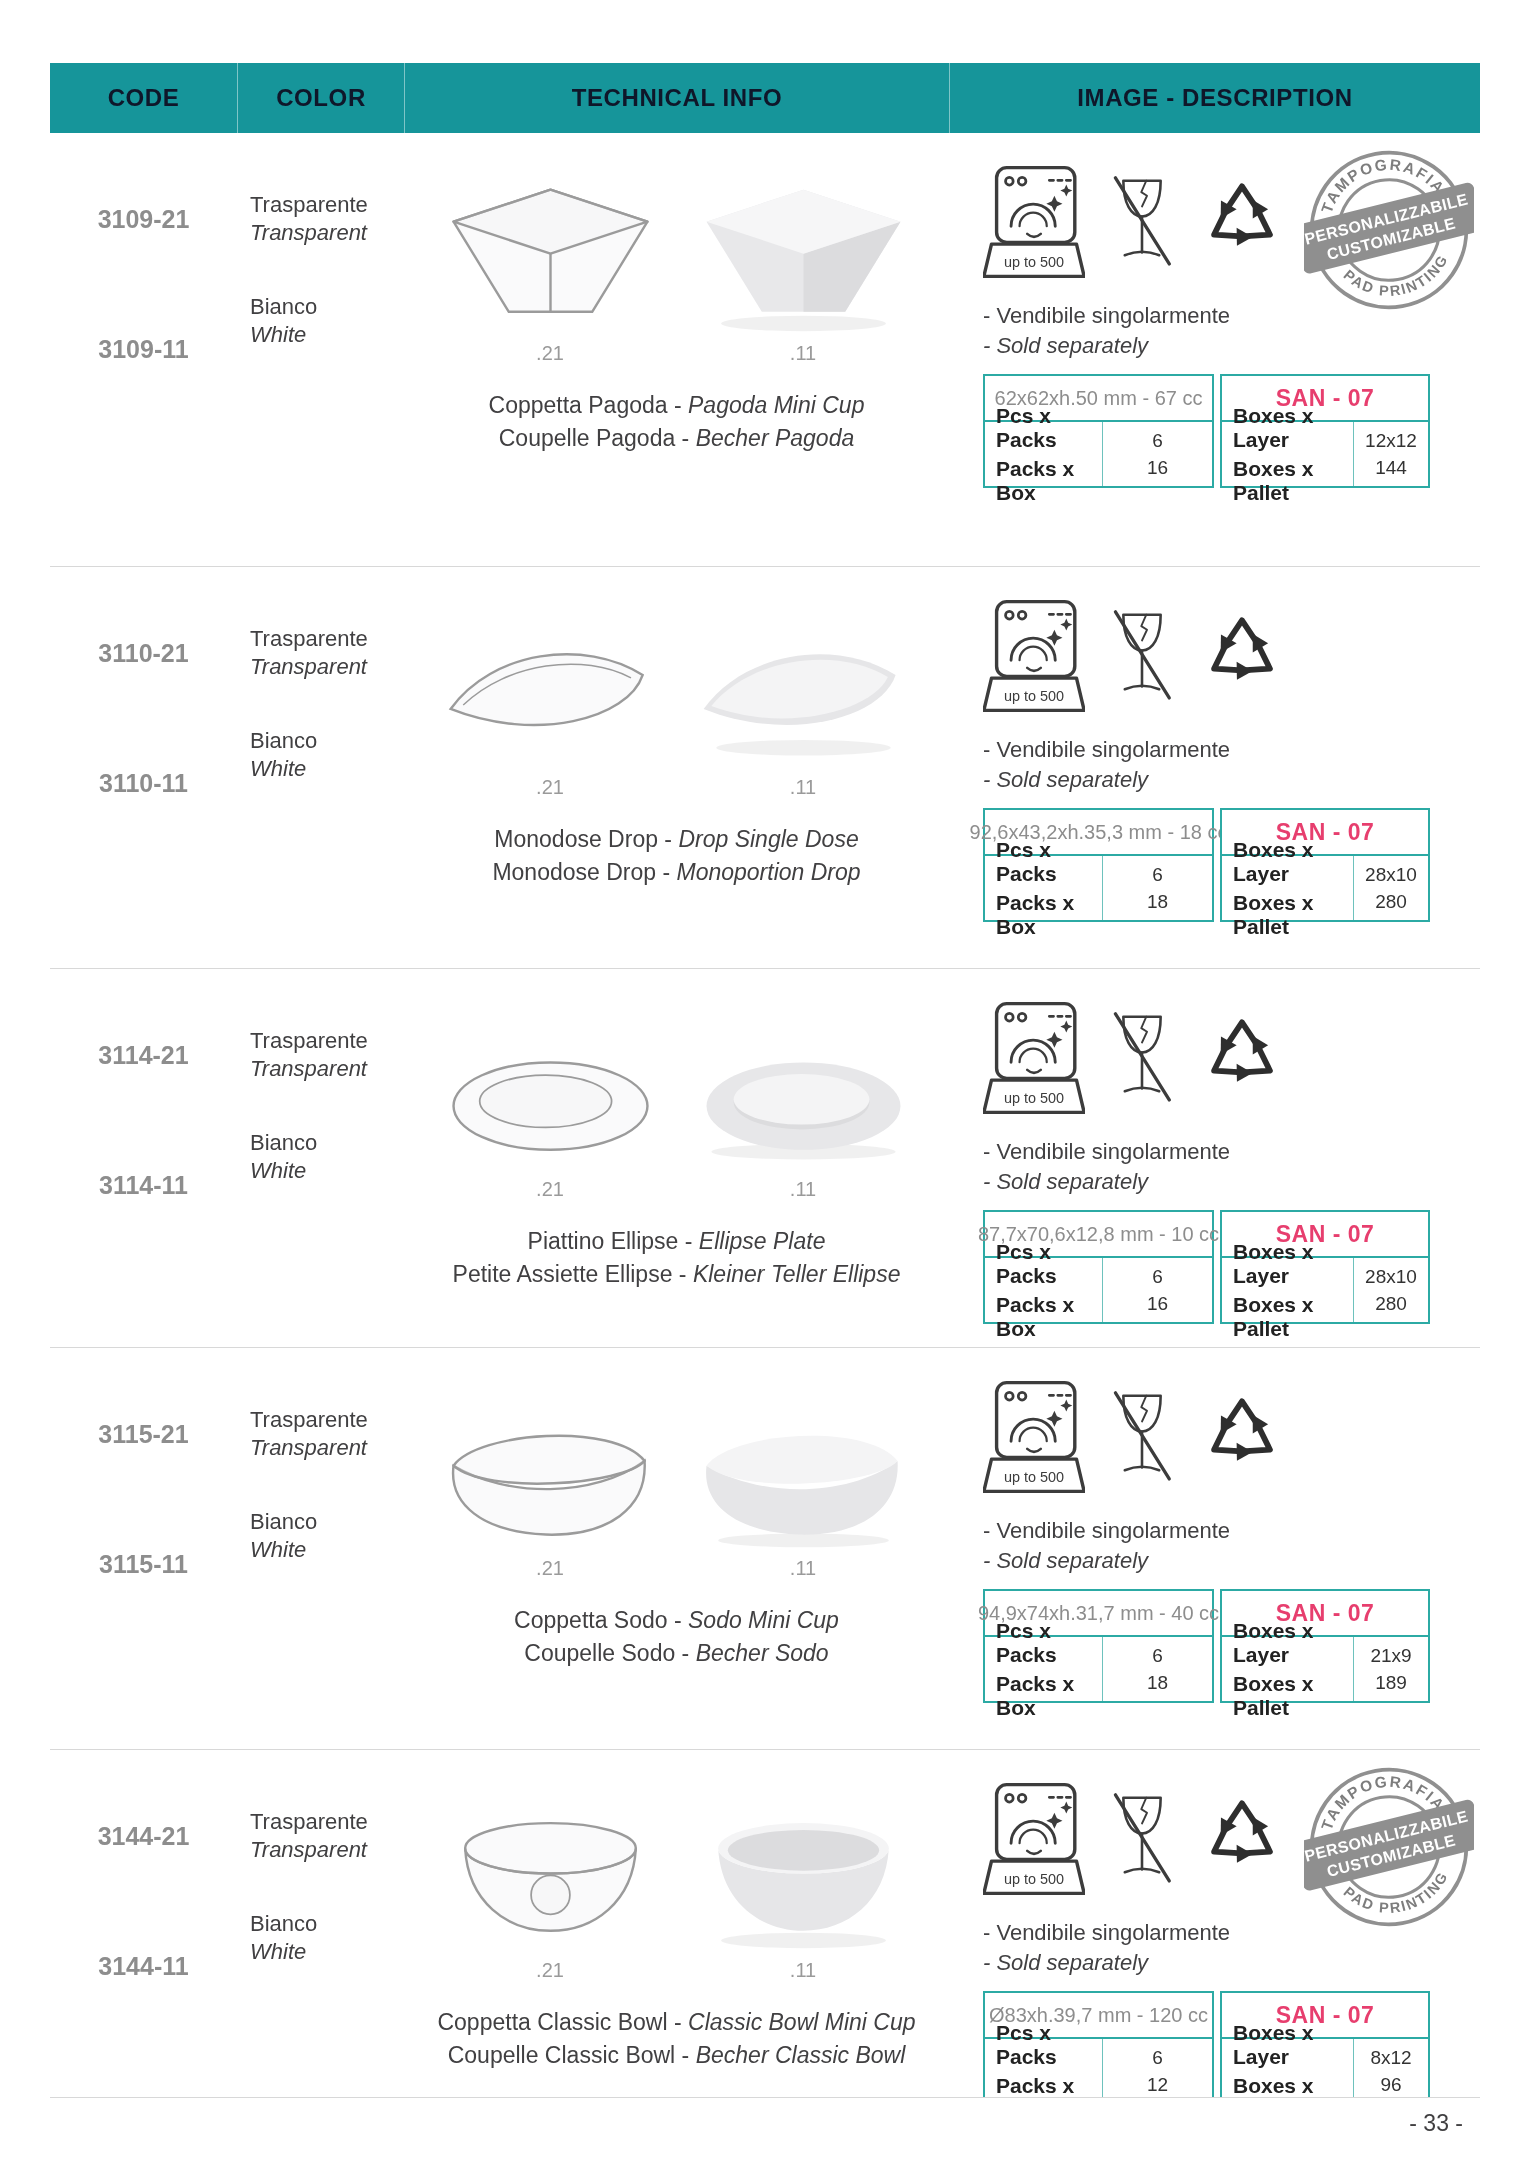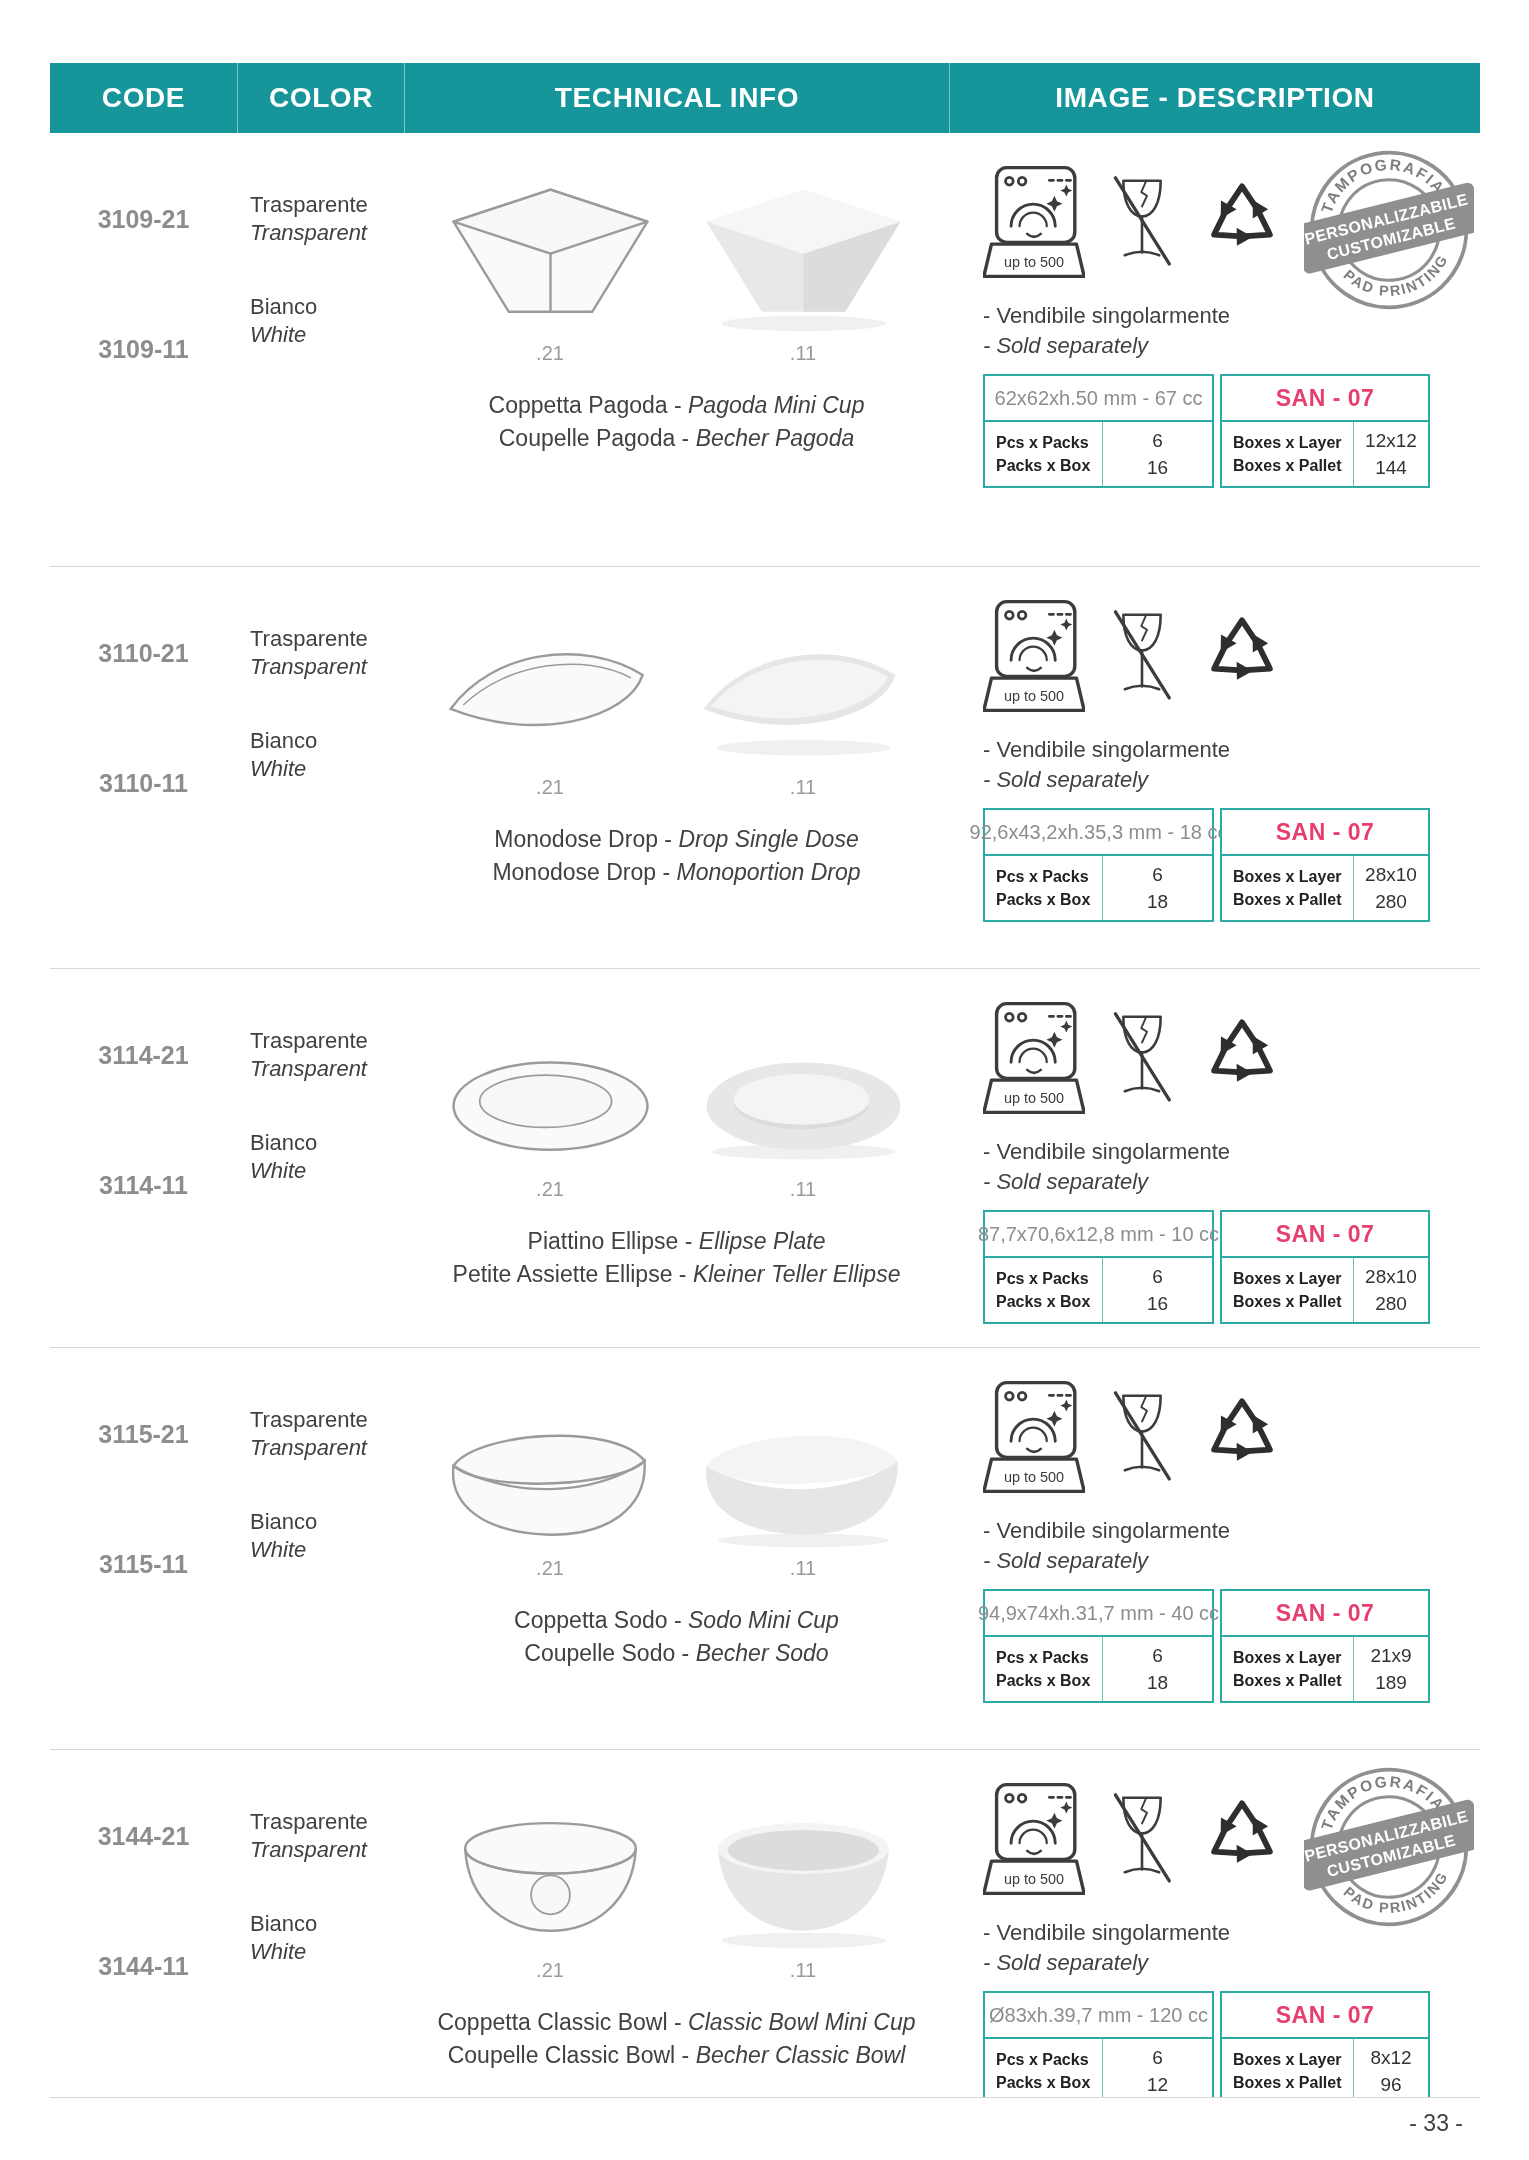--- a/index.html
+++ b/index.html
@@ -1,22 +1,22 @@
 <!DOCTYPE html>
 <html><head>
 <meta charset="utf-8">
 <style>
   html,body{margin:0;padding:0;background:#fff;}
   .page{position:relative;width:1529px;height:2160px;background:#fff;
         font-family:"Liberation Sans",sans-serif;color:#414042;overflow:hidden;}
   
   .header{position:absolute;left:50px;top:63px;width:1430px;height:70px;
           background:#16959a;display:grid;grid-template-columns:187px 167px 545px 531px;}
-  .hcell{display:flex;align-items:center;justify-content:center;color:#ffffff;
-         font-weight:bold;font-size:28px;letter-spacing:.6px;
+  .hcell{display:flex;align-items:center;justify-content:center;color:#0f172a;
+         font-weight:bold;font-size:24px;letter-spacing:.6px;
          border-left:1px solid rgba(255,255,255,.45);}
   .hcell:first-child{border-left:none;}
   
   #rows{position:absolute;left:50px;top:133px;width:1430px;}
   .row{display:grid;grid-template-columns:187px 167px 545px 531px;
        border-bottom:1px solid #d8d8d8;overflow:hidden;position:relative;}
   .row:nth-of-type(1){height:433px;}
   .row:nth-of-type(2){height:401px;}
   .row:nth-of-type(3){height:378px;}
   .row:nth-of-type(4){height:401px;}
@@ -44,21 +44,21 @@
   .spec-table{margin-top:14px;display:flex;gap:6px;width:447px;}
   .spec-group{border:2px solid #2caaa4;background:#fff;box-sizing:border-box;}
   .spec-group.left{width:231px;}
   .spec-group.right{width:210px;}
   .spec-head{height:44px;display:flex;align-items:center;justify-content:center;
              border-bottom:2px solid #2caaa4;font-size:20px;padding:0 4px;white-space:nowrap;}
   .spec-head.dims{color:#8d8d8d;}
   .spec-head.material{color:#e73e6e;font-weight:600;font-size:23px;letter-spacing:.5px;}
   .spec-body{display:flex;height:64px;}
   .spec-labels{display:flex;flex-direction:column;justify-content:center;gap:5px;
-               padding-left:11px;font-weight:bold;font-size:16px;color:#222;
+               padding-left:11px;font-weight:bold;font-size:21px;color:#222;
                border-right:1.5px solid #6ec2bd;box-sizing:border-box;}
   .left .spec-labels{width:118px;}
   .right .spec-labels{width:132px;}
   .spec-values{flex:1;display:flex;flex-direction:column;justify-content:center;
                align-items:center;gap:5px;font-size:19px;color:#333;}
   .stamp{position:absolute;right:6px;top:12px;width:170px;height:170px;}
   
   .footer{position:absolute;top:2110px;right:66px;font-size:23px;color:#414042;}
   svg{display:block;}
 </style>

